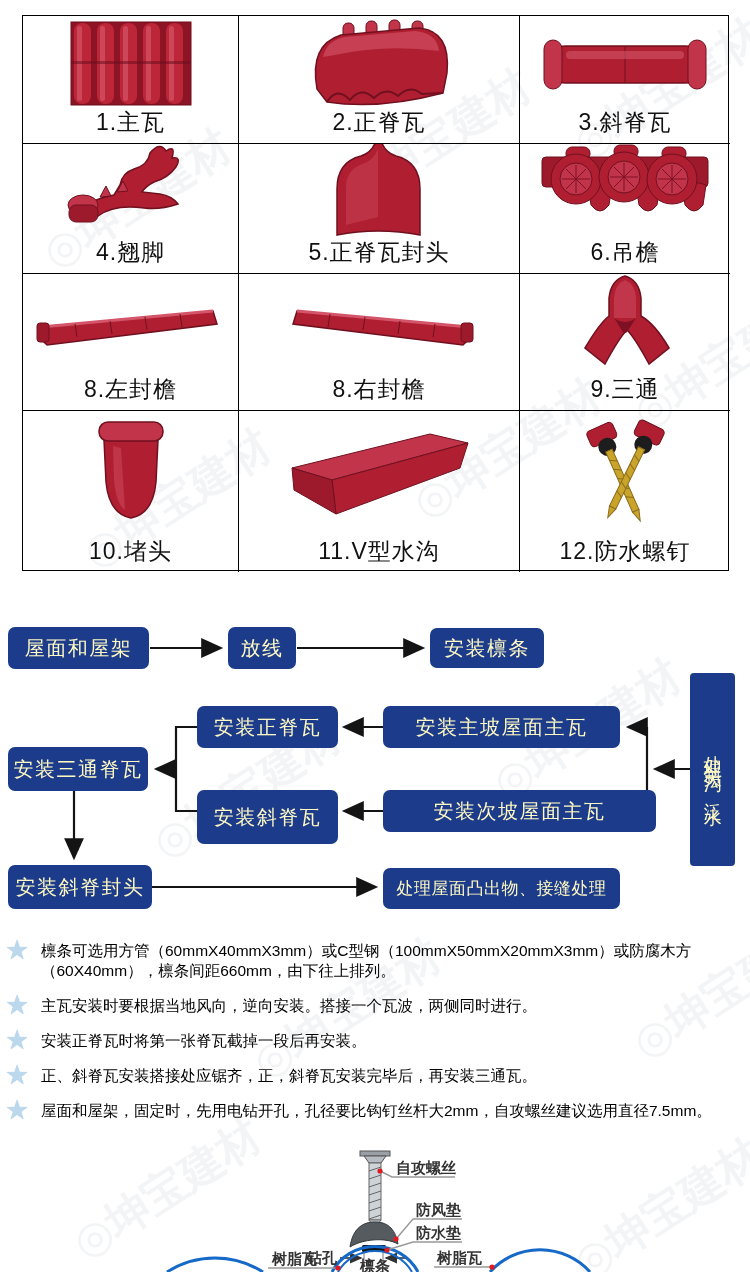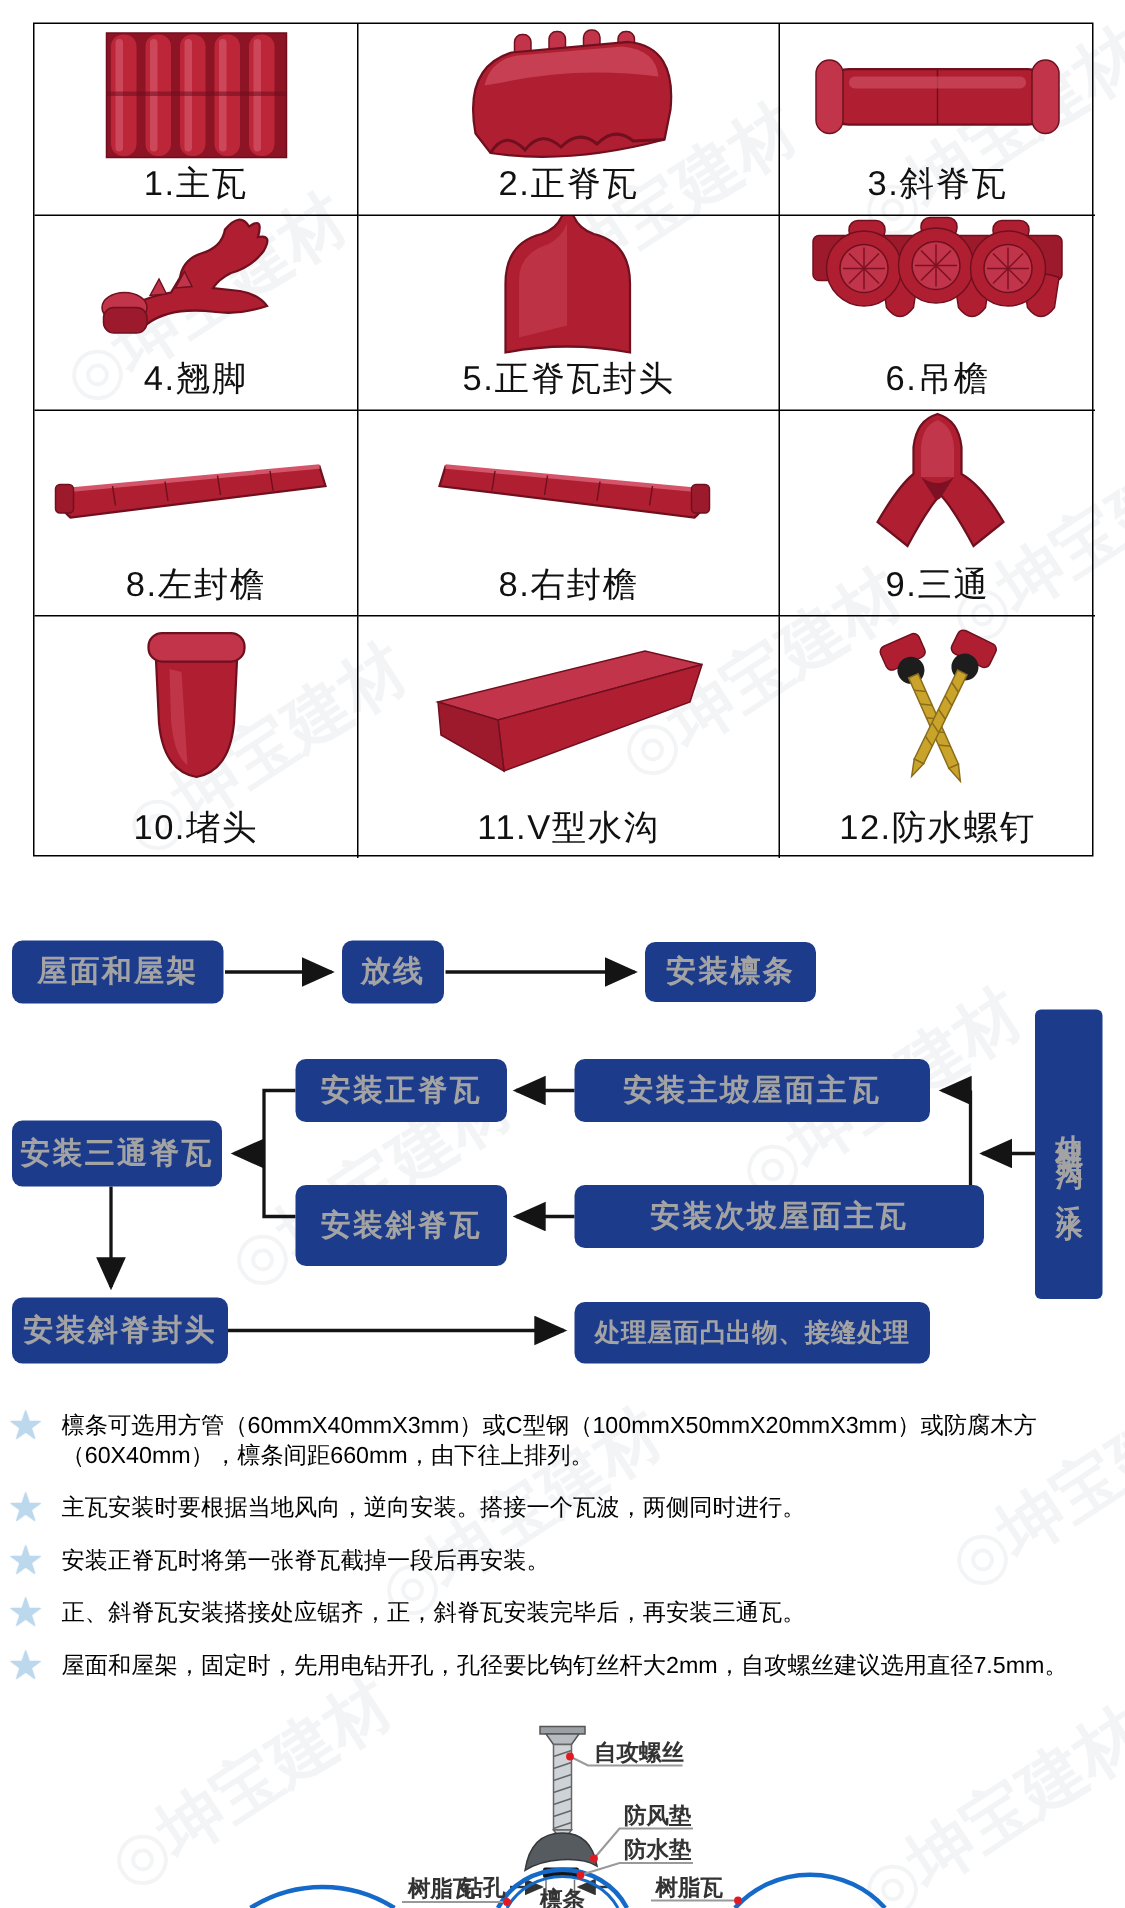--- a/index.html
+++ b/index.html
@@ -15,23 +15,23 @@
             border:1px solid #000;box-sizing:border-box;background:transparent;z-index:1;}
   .cell{border-right:1px solid #000;border-bottom:1px solid #000;
         display:flex;flex-direction:column;align-items:center;justify-content:flex-end;
         overflow:hidden;box-sizing:border-box;}
   .cell:nth-child(3n){border-right:none;}
   .cell:nth-child(n+10){border-bottom:none;}
   .cell .img{flex:1;display:flex;align-items:center;justify-content:center;width:100%;}
   .cell .plabel{font-size:23px;color:#111;padding-bottom:9px;letter-spacing:1px;line-height:1;}
   
   .flow{position:absolute;left:0;top:620px;width:750px;height:312px;z-index:1;}
-  .fb{position:absolute;background:#1c3b8b;color:#a3a3a3;border-radius:7px;
+  .fb{position:absolute;background:#1c3b8b;color:#fef9c3;border-radius:7px;
       display:flex;align-items:center;justify-content:center;
-      font-weight:bold;font-size:20px;letter-spacing:1.5px;line-height:1.15;box-sizing:border-box;}
+      font-weight:normal;font-size:20px;letter-spacing:1.5px;line-height:1.15;box-sizing:border-box;}
   .fb.small-text{font-size:17px;letter-spacing:0.5px;}
   .fb.vert{writing-mode:vertical-rl;text-orientation:upright;font-size:18px;
            letter-spacing:5px;border-radius:4px;padding:8px 0;}
   .flow svg.arrows{position:absolute;left:0;top:0;z-index:0;}
   
   .notes{position:absolute;left:0;top:932px;width:750px;padding-top:9px;z-index:1;}
   .note{display:flex;align-items:flex-start;margin-bottom:15px;}
   .star{width:36px;flex:0 0 36px;text-align:left;padding-left:5px;font-size:27px;
         line-height:20px;color:#bcd8ec;text-shadow:0 0 1px #9cc3e0;position:relative;top:-1px;}
   .ntext{flex:1;font-size:15.5px;line-height:20px;color:#000000;padding-right:6px;}

